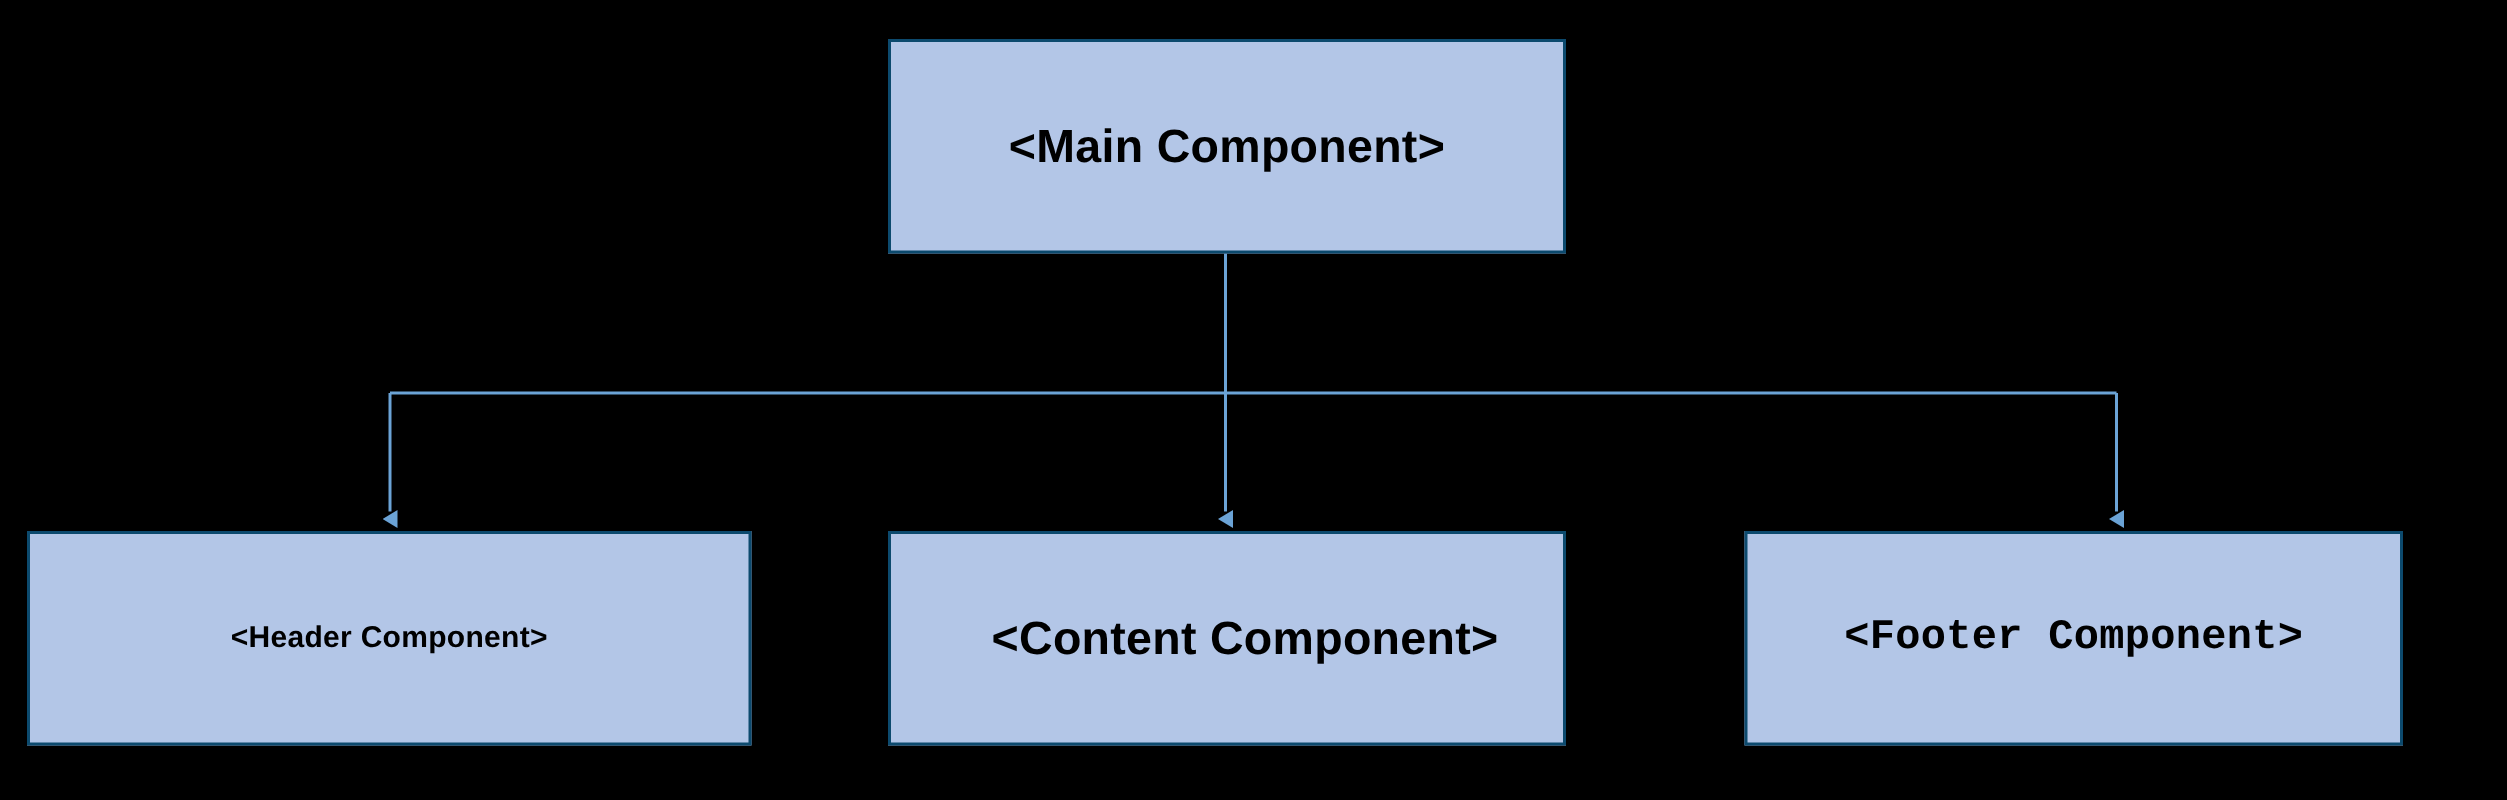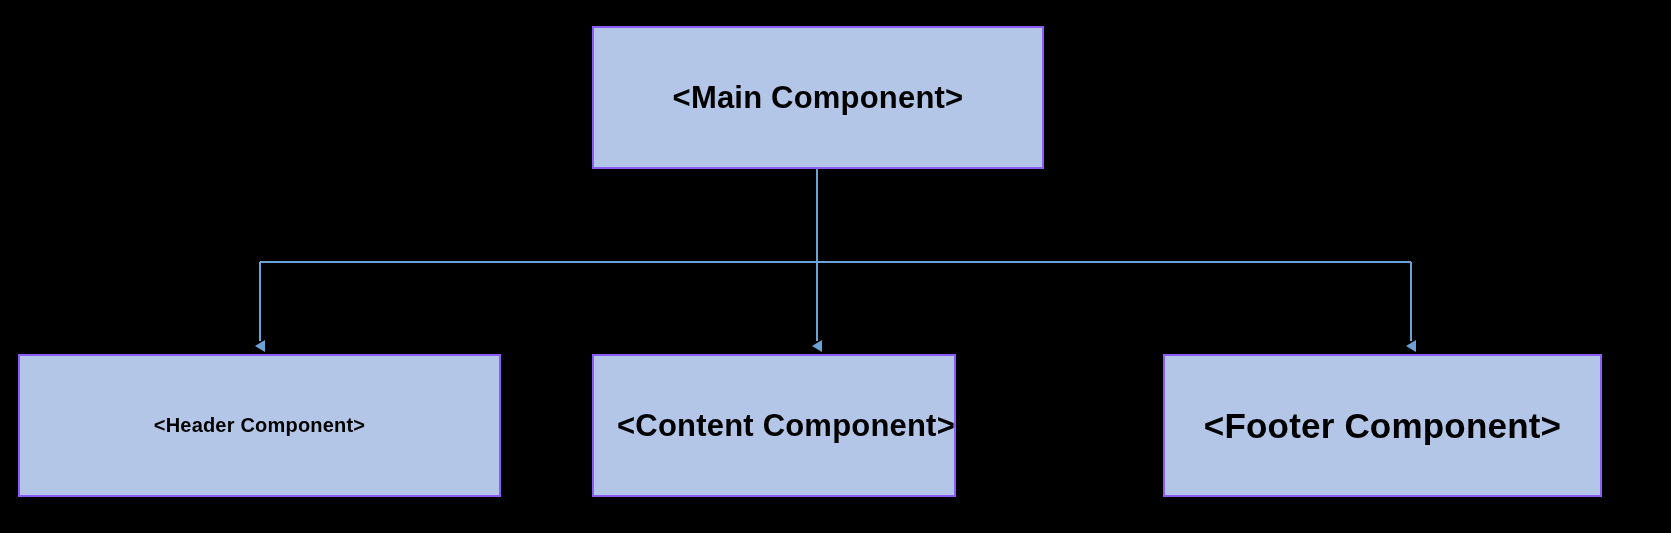--- a/index.html
+++ b/index.html
@@ -27,21 +27,21 @@
     pointer-events: none;
   }
   .node {
     position: absolute;
     box-sizing: border-box;
     display: flex;
     align-items: center;
     justify-content: center;
     text-align: center;
     background: #b3c6e7;
-    border: 2px solid #8b5cf6;
+    border: 2px solid #0c4a6e;
     color: #000000;
     font-weight: bold;
     letter-spacing: 0.2px;
     -webkit-font-smoothing: antialiased;
   }
   .node-label {
     display: block;
     font-weight: bold;
     white-space: nowrap;
   }
@@ -55,32 +55,32 @@
   #node-header {
     left: 18px;
     top: 354px;
     width: 483px;
     height: 143px;
   }
   #node-header .node-label { font-size: 20px; }
   #node-content {
     left: 592px;
     top: 354px;
-    width: 364px;
+    width: 452px;
     height: 143px;
     padding-left: 24px;
   }
   #node-content .node-label { font-size: 31px; }
   #node-footer {
     left: 1163px;
     top: 354px;
     width: 439px;
     height: 143px;
   }
-  #node-footer .node-label { font-size: 35px; }
+  #node-footer .node-label { font-size: 28px; font-family: Liberation Mono, monospace; }
 </style>
 </head>
 <body>
 
 <div id="canvas">
 
   <svg id="edge-layer" viewBox="0 0 1671 533" width="1671" height="533" xmlns="http://www.w3.org/2000/svg">
     <defs>
       <marker id="arrowhead" markerWidth="12" markerHeight="10" refX="1" refY="5" orient="auto" markerUnits="userSpaceOnUse">
         <polygon points="0,0 12,0 6,10" fill="#6ba3d6"></polygon>

